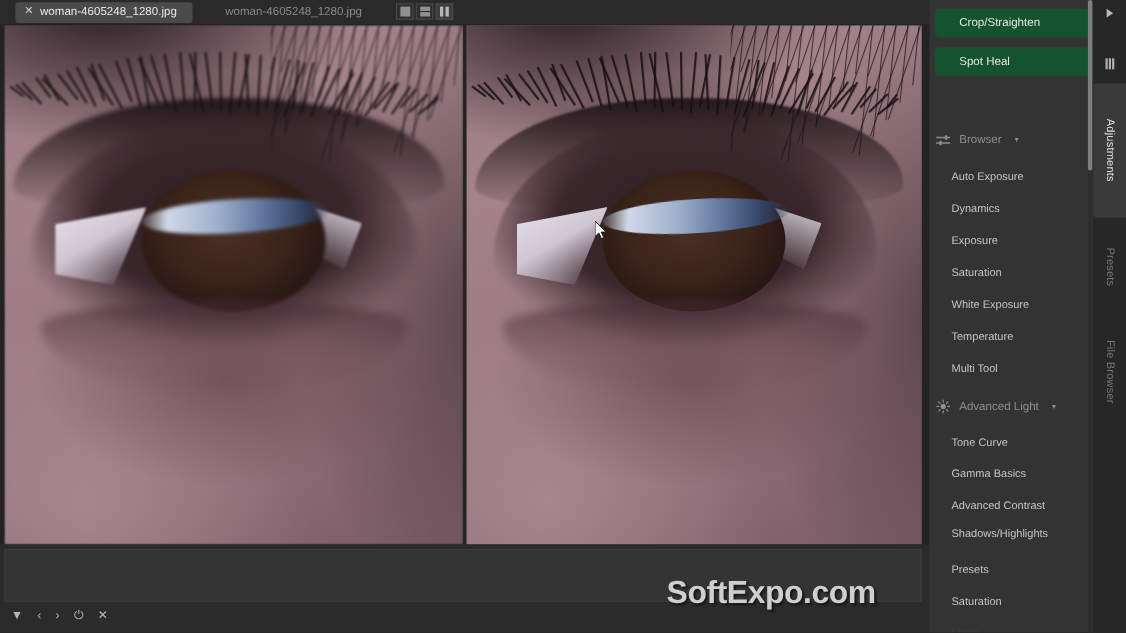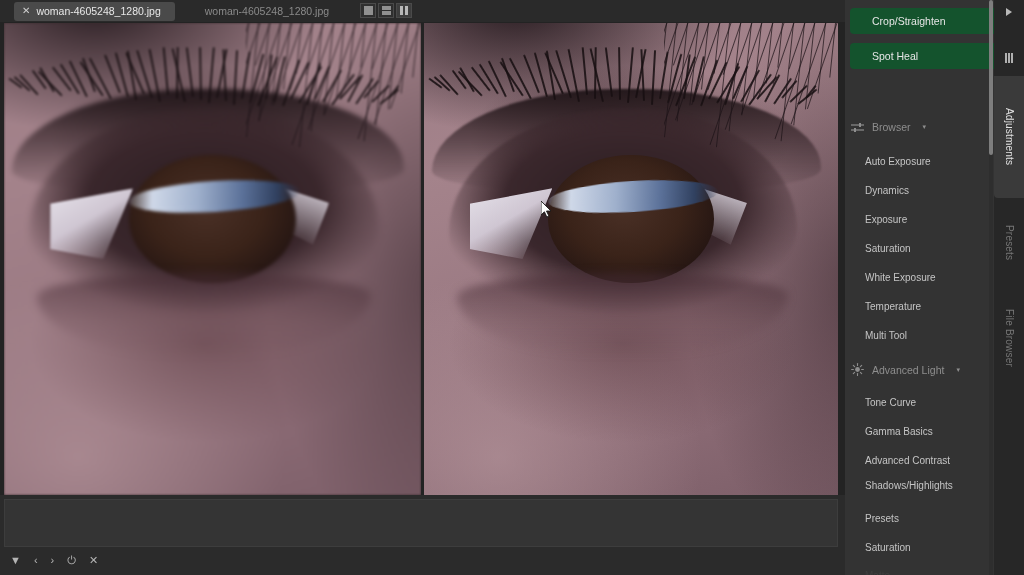--- a/index.html
+++ b/index.html
@@ -603,20 +603,21 @@
     <div class="filmstrip"></div>
     <div class="bottom-tools">
       <span class="bt">▼</span>
       <span class="bt">‹</span>
       <span class="bt">›</span>
       <span class="bt">⏻</span>
       <span class="bt">✕</span>
     </div>
   </div>
 
+  <div class="watermark">SoftExpo.com</div>
 
   <div class="adjpanel">
 
     <div class="tool-btn" style="top:8px">
       <span>Crop/Straighten</span>
     </div>
     <div class="tool-btn" style="top:43px">
       <span>Spot Heal</span>
     </div>
 

